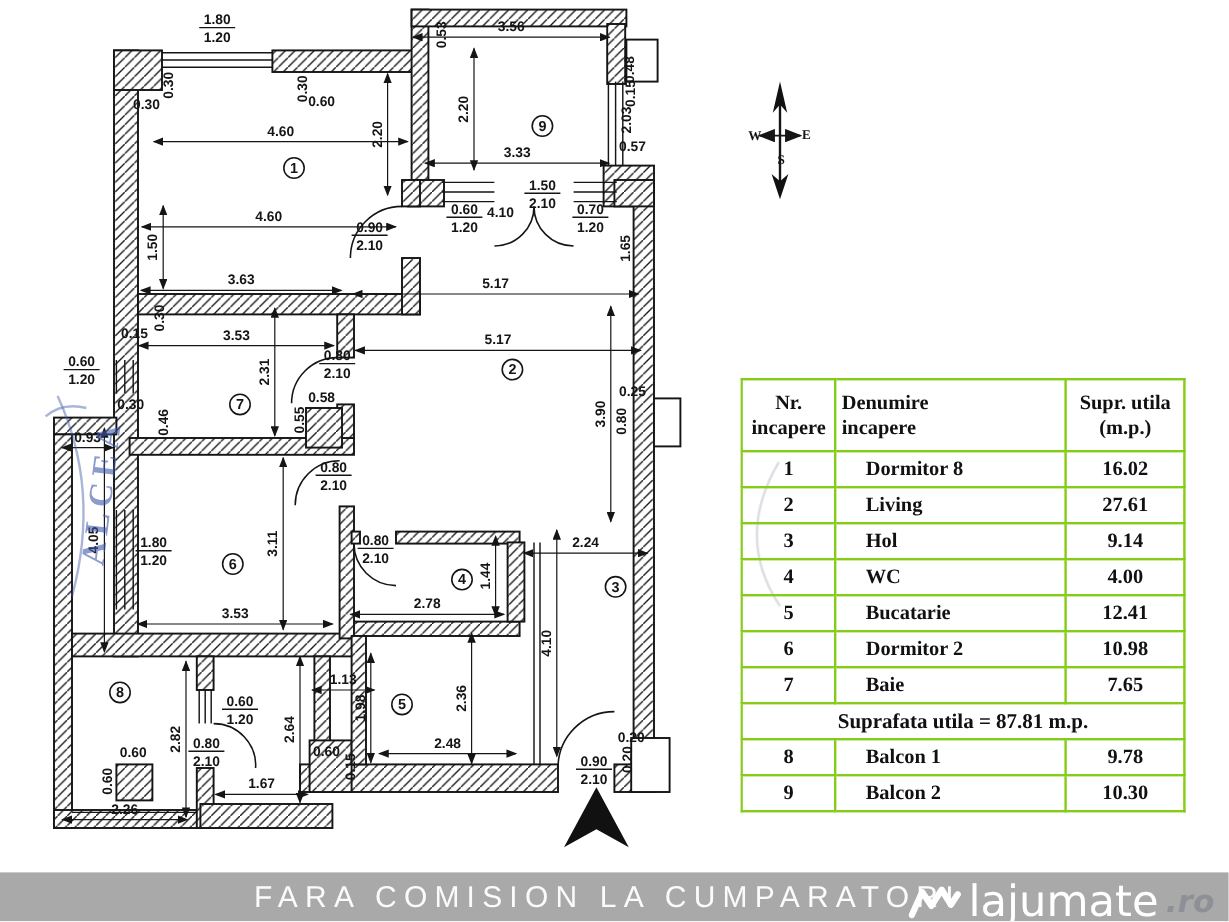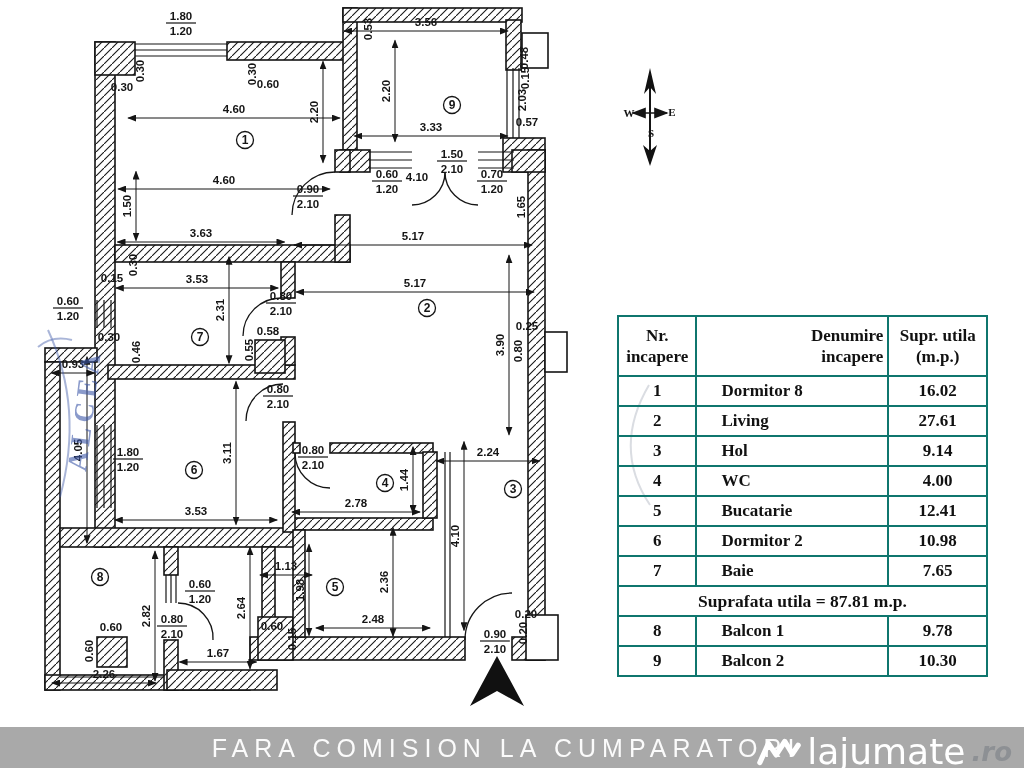--- a/index.html
+++ b/index.html
@@ -17,21 +17,21 @@
   .arc{stroke:#151515;stroke-width:1.3;fill:none;}
   .dimline{stroke:#151515;stroke-width:1;}
   .frline{stroke:#151515;stroke-width:1.2;}
   .compassline{stroke:#151515;stroke-width:2;}
   .compassletter{font-family:"Liberation Serif",serif;font-size:11px;font-weight:bold;
        text-anchor:middle;fill:#151515;}
 
   
   .areatable{position:absolute;left:617px;top:315px;width:371px;border-collapse:collapse;
        font-family:"Liberation Serif",serif;color:#111;background:transparent;}
-  .areatable td,.areatable th{border:2px solid #0f766e;font-size:17px;font-weight:bold;
+  .areatable td,.areatable th{border:2px solid #84cc16;font-size:17px;font-weight:bold;
        padding:0 4px;height:28px;background:transparent;margin-left:20px;}
   .areatable th{height:58px;line-height:1.25;}
   .col-nr{width:70px;text-align:center;}
   .col-name{width:185px;text-align:left;padding-left:24px !important;}
   .col-area{width:100px;text-align:center;}
   .sumrow td{text-align:center;font-size:17.5px;}
 
   
   .banner{position:absolute;left:0;top:727px;width:1024px;height:41px;background:#a9a9a9;}
   .banner-text{position:absolute;left:50%;top:50%;transform:translate(-51%,-50%);
@@ -309,21 +309,21 @@
     </g>
   </svg>
 
   
   <table class="areatable">
     <tbody>
       <tr>
         <th class="col-nr">
           <span>Nr.</span><br>
           <span>incapere</span></th>
-        <th class="col-name" style="text-align:right;padding-left:4px !important;">
+        <th class="col-name" style="text-align:left;padding-left:4px !important;">
           <span>Denumire</span><br>
           <span>incapere</span></th>
         <th class="col-area">
           <span>Supr. utila</span><br>
           <span>(m.p.)</span></th>
       </tr>
       <tr>
         <td class="col-nr">1</td>
         <td class="col-name">Dormitor 8</td>
         <td class="col-area">16.02</td>

